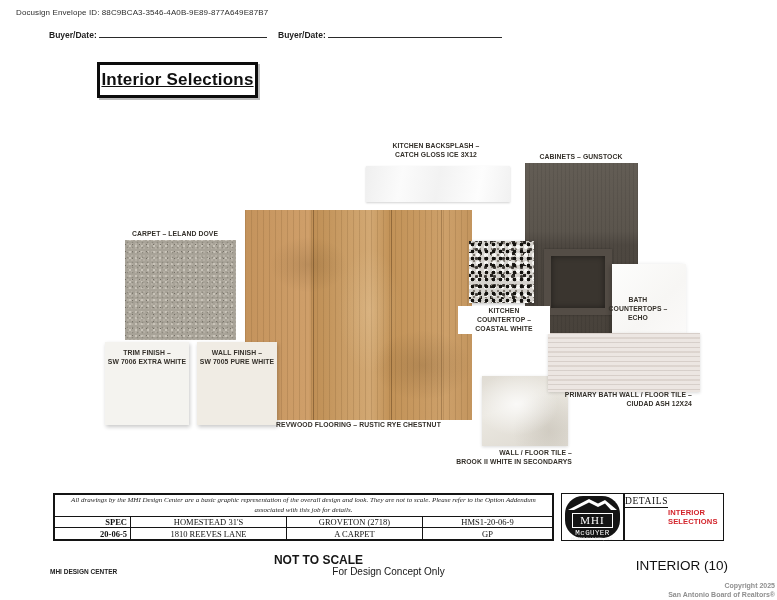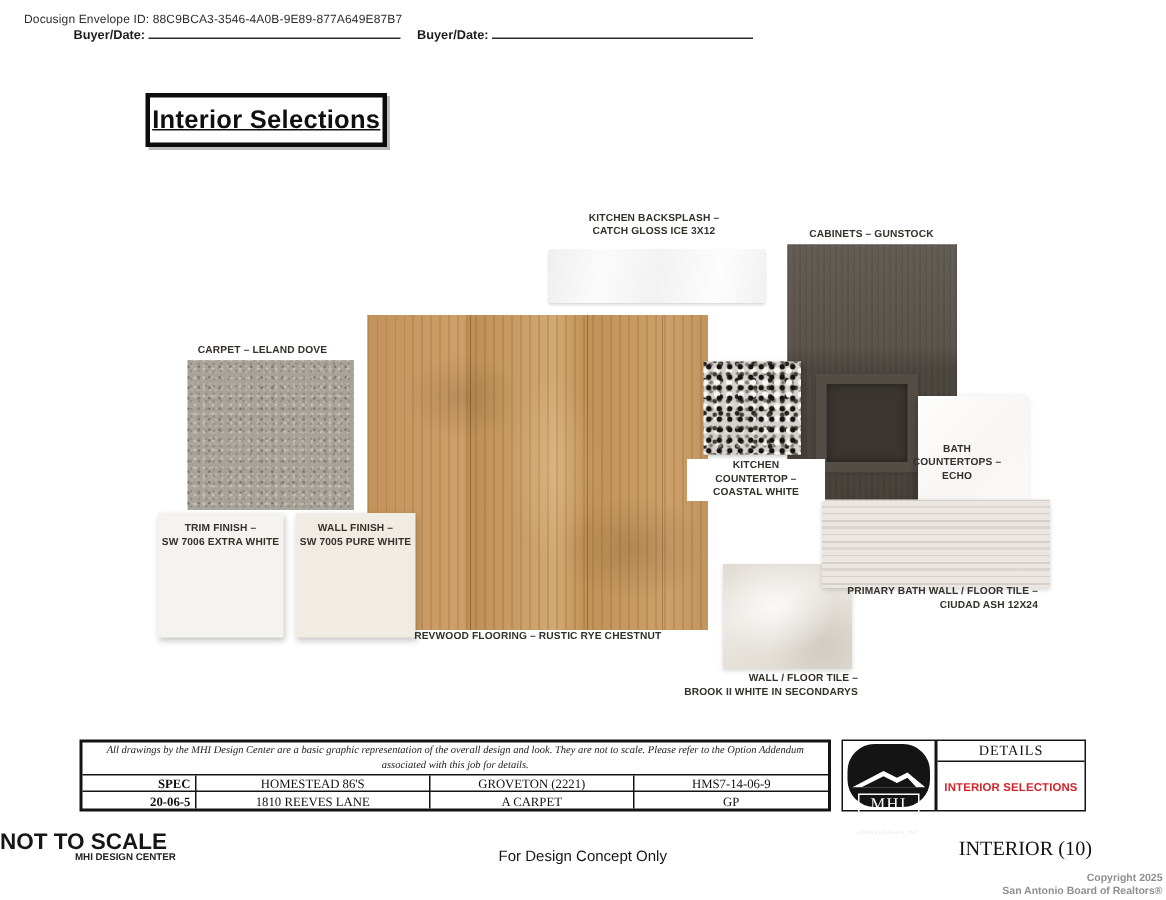--- a/index.html
+++ b/index.html
@@ -5,21 +5,21 @@
   * { margin:0; padding:0; box-sizing:border-box; }
   html,body { background:#fff; }
   .page {
     position:relative; width:777px; height:600px; background:#ffffff;
     font-family:"Liberation Sans", sans-serif; overflow:hidden; color:#222;
   }
   .abs { position:absolute; }
 
   
   .envelope { left:16px; top:8px; font-size:8px; color:#2d2d2d; letter-spacing:0.1px; }
-  .buyer-row { top:18px; font-size:8.5px; font-weight:bold; color:#1e1e1e; }
+  .buyer-row { top:30px; font-size:8.5px; font-weight:bold; color:#1e1e1e; }
   .buyer-1 { left:49px; }
   .buyer-2 { left:278px; }
   .sig-line { display:inline-block; border-bottom:1px solid #2a2a2a; height:8px; margin-left:2px; }
   .sig-1 { width:168px; }
   .sig-2 { width:174px; }
 
   
   .title-box {
     left:97px; top:62px; width:161px; height:36px; background:#fff;
     border:3px solid #0c0c0c; box-shadow:2px 2px 0 rgba(60,60,60,0.35);
@@ -149,37 +149,37 @@
   .spec-grid { flex:1; display:grid; grid-template-columns:75px 156px 136px 1fr; grid-template-rows:1fr 1fr; }
   .cell {
     display:flex; align-items:center; justify-content:center;
     font-family:"Liberation Serif", serif; font-size:8.5px; color:#111; overflow:hidden;
   }
   .cell.c0 { justify-content:flex-end; padding-right:3px; font-weight:bold; }
   .cell.bl { border-left:1px solid #141414; }
   .cell.bb { border-bottom:1px solid #141414; }
 
   .logo-box { left:561px; top:493px; width:63px; height:48px; border:1.5px solid #141414; background:#fff; display:flex; align-items:center; justify-content:center; }
-  .logo-black { width:55px; height:42px; background:#141414; color:#fff; text-align:center; line-height:1; padding-top:16px;border-radius:18px; }
+  .logo-black { width:55px; height:42px; background:#141414; color:#fff; text-align:center; line-height:1; padding-top:1px;border-radius:18px; }
   .logo-mhi { font-family:"Liberation Serif", serif; font-size:11px; letter-spacing:1px; border:1px solid #fff; margin:0 7px; padding:1px 0; }
   .logo-mcguyer { font-family:Liberation Mono, monospace; font-size:7.5px; letter-spacing:0.4px; margin-top:1.5px; }
   .logo-sub { font-size:3.5px; letter-spacing:0.3px; margin-top:1px; color:#e8e8e8; }
 
-  .details-box { left:624px; top:493px; width:100px; height:48px; border:1.5px solid #141414; background:#fff; display:flex; flex-direction:column; }
+  .details-box { left:624px; top:493px; width:100px; height:48px; border:1.5px solid #141414; background:#fff; display:flex; flex-direction:row; }
   .details-header {
     height:14px; border-bottom:1px solid #141414; display:flex; align-items:center; justify-content:center;
     font-family:"Liberation Serif", serif; font-size:9.5px; letter-spacing:0.6px; color:#111;
   }
   .details-value { flex:1; display:flex; align-items:center; justify-content:center; color:#d3232a; font-weight:bold; font-size:7.6px; letter-spacing:0.1px; }
 
   
-  .f-center1 { left:0; top:553px; width:637px; font-size:15px; font-weight:bold; color:#161616; }
+  .f-center1 { left:0; top:553px; width:637px; text-align:center; font-size:12px; font-weight:bold; color:#161616; }
   .f-center2 { left:0; top:566px; width:777px; text-align:center; font-size:10px; color:#161616; }
   .f-left    { left:50px; top:568px; font-size:6.5px; font-weight:bold; color:#222; }
-  .f-right   { left:580px; top:558px; width:148px; text-align:right; font-family:Liberation Serif, serif; font-size:13.5px; color:#111; }
+  .f-right   { left:580px; top:558px; width:148px; text-align:right; font-family:Liberation Sans, sans-serif; font-size:13.5px; color:#111; }
   .copyright { left:500px; top:581px; width:275px; text-align:right; font-size:7px; font-weight:bold; color:#8f8f8f; line-height:1.35; white-space:pre-line; }
 </style>
 </head>
 <body>
 
 <div class="page">
 
   <div class="abs envelope">Docusign Envelope ID: 88C9BCA3-3546-4A0B-9E89-877A649E87B7</div>
   <div class="abs buyer-row buyer-1">
     <span>Buyer/Date:</span><span class="sig-line sig-1"></span>
@@ -222,23 +222,23 @@
 SW 7005 PURE WHITE</div>
   <div class="slabel lbl-ptile">PRIMARY BATH WALL / FLOOR TILE –
 CIUDAD ASH 12X24</div>
   <div class="slabel lbl-btile">WALL / FLOOR TILE –
 BROOK II WHITE IN SECONDARYS</div>
 
   <div class="abs disc-table">
     <div class="disclaimer">All drawings by the MHI Design Center are a basic graphic representation of the overall design and look. They are not to scale. Please refer to the Option Addendum associated with this job for details.</div>
     <div class="spec-grid">
       <div class="cell c0 bb">SPEC</div>
-      <div class="cell bl bb">HOMESTEAD 86'S</div>
-      <div class="cell bl bb">GROVETON (2221)</div>
-      <div class="cell bl bb">HMS7-14-06-9</div>
+      <div class="cell bl bb">HOMESTEAD 31'S</div>
+      <div class="cell bl bb">GROVETON (2718)</div>
+      <div class="cell bl bb">HMS1-20-06-9</div>
       <div class="cell c0">20-06-5</div>
       <div class="cell bl">1810 REEVES LANE</div>
       <div class="cell bl">A CARPET</div>
       <div class="cell bl">GP</div>
     </div>
   </div>
 
   <div class="abs logo-box">
     <div class="logo-black">
       <svg width="55" height="13" viewBox="0 0 55 13">

